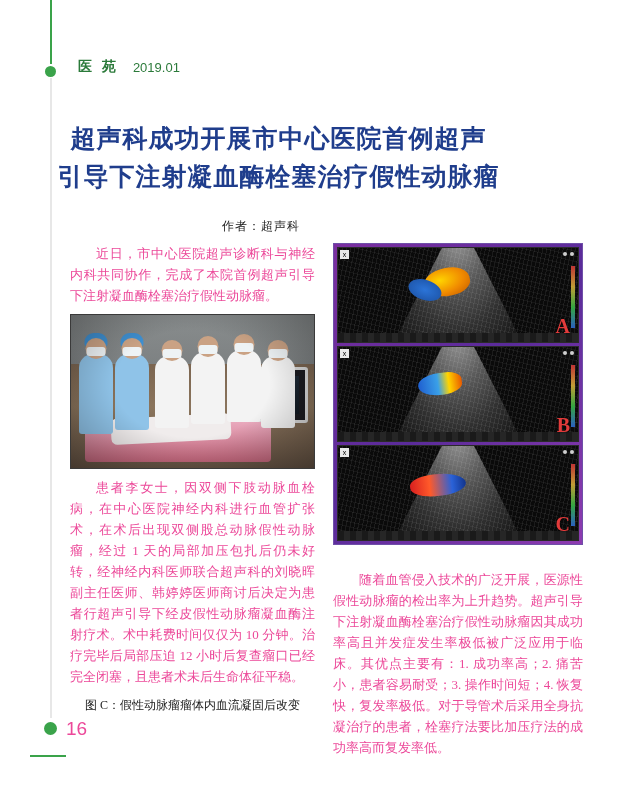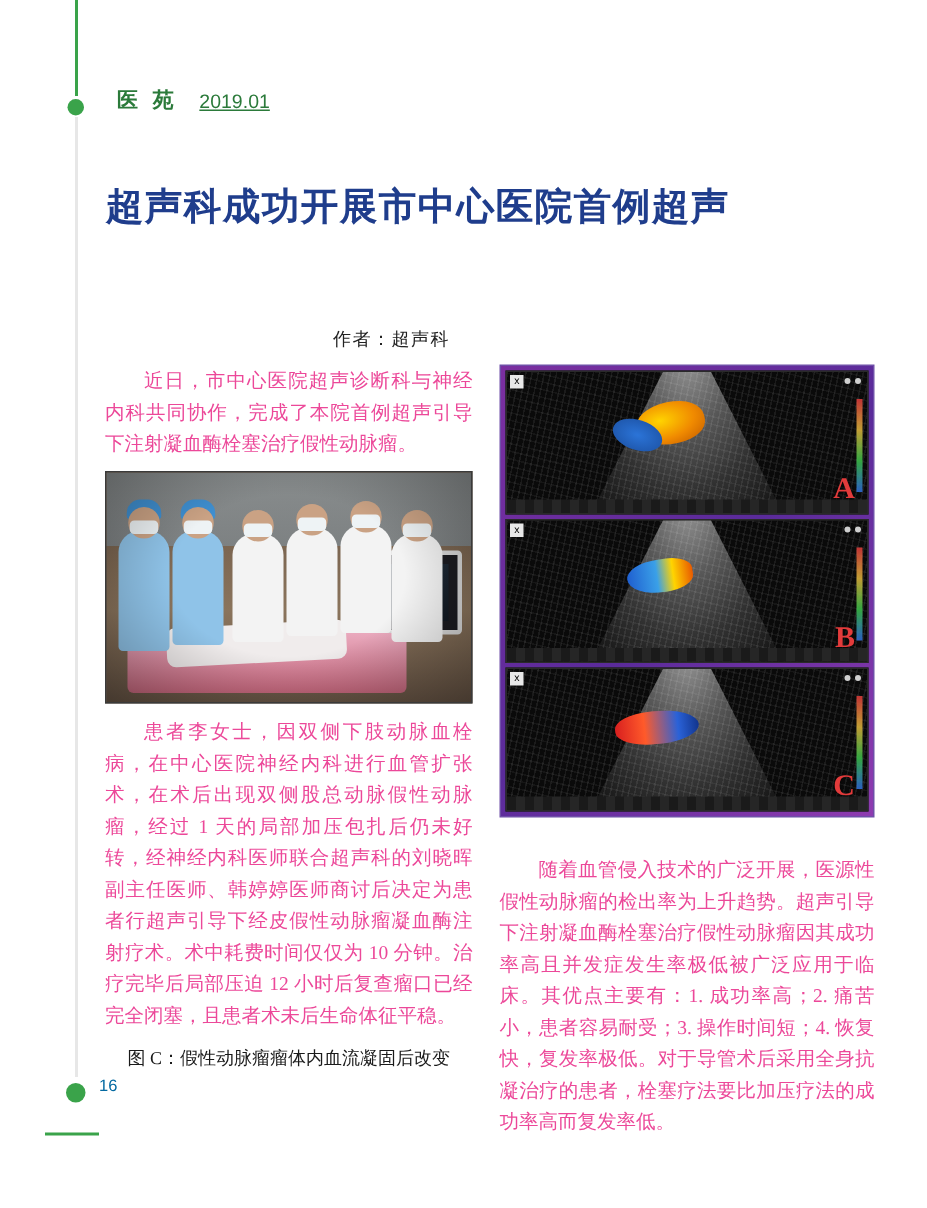--- a/index.html
+++ b/index.html
@@ -72,21 +72,20 @@
     color: #2b7a3a;
     font-size: 14px;
     font-weight: bold;
     letter-spacing: 3px;
     font-family: "Liberation Sans", "DejaVu Sans", sans-serif;
   }
   .header-date {
     color: #2b7a3a;
     font-size: 13px;
     font-family: "Liberation Sans", "DejaVu Sans", sans-serif;
-    text-decoration: underline;
   }
 
   
   .title-block {
     position: absolute;
     left: 0;
     top: 120px;
     width: 557px;
     text-align: center;
   }
@@ -292,41 +291,42 @@
   .us .bottom-strip {
     position: absolute; left: 0; right: 0; bottom: 0; height: 9px;
     background: repeating-linear-gradient(90deg, #1a1a1a 0 6px, #262626 6px 12px);
   }
 
   
   .page-num {
     position: absolute;
     left: 66px;
     top: 718px;
-    font-size: 11px;
-    color: #0369a1;
+    font-size: 19px;
+    color: #ec4899;
     font-family: "Liberation Sans", "DejaVu Sans", sans-serif;
   }
 </style>
 </head>
 <body>
 
 <div class="rail-line"></div>
 <div class="rail-line2"></div>
 <div class="rail-dot"></div>
 <div class="rail-dot-bottom"></div>
 <div class="bottom-line"></div>
 
 <div class="header">
   <span class="header-section">医 苑</span>
   <span class="header-date">2019.01</span>
 </div>
 
 <div class="title-block">
   <div class="title-line">超声科成功开展市中心医院首例超声</div>
+  <div class="title-line">引导下注射凝血酶栓塞治疗假性动脉瘤</div>
 </div>
 <div class="byline">作者：超声科</div>
 
 <div class="col-left">
   <p class="body">近日，市中心医院超声诊断科与神经内科共同协作，完成了本院首例超声引导下注射凝血酶栓塞治疗假性动脉瘤。</p>
 
   <div class="photo">
     <div class="floor"></div>
     <div class="wallstrip"></div>
     <div class="monitor"></div>

